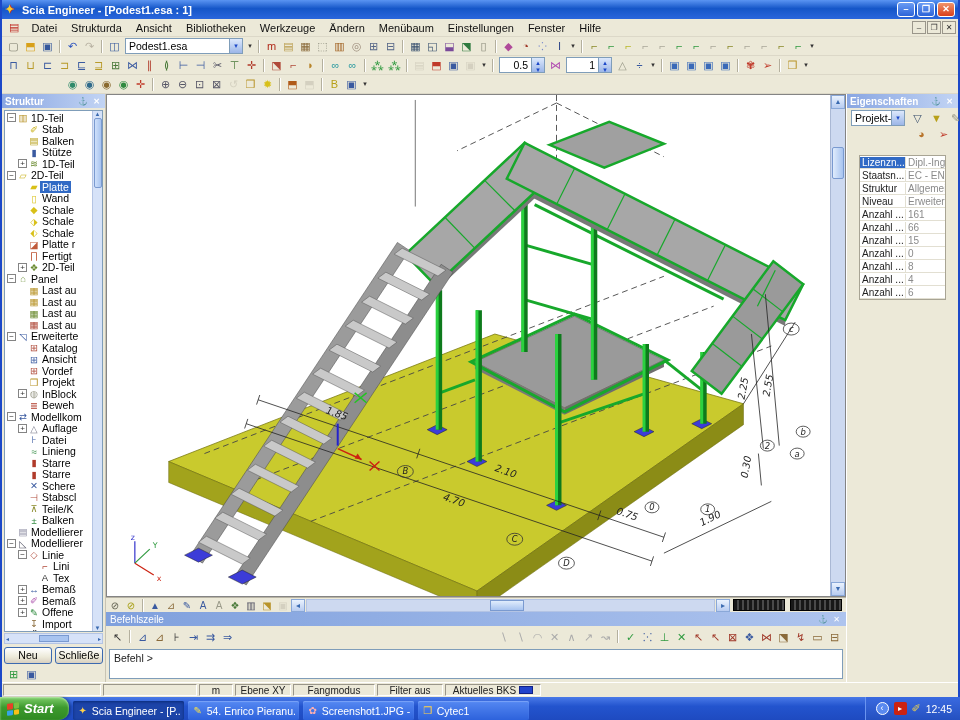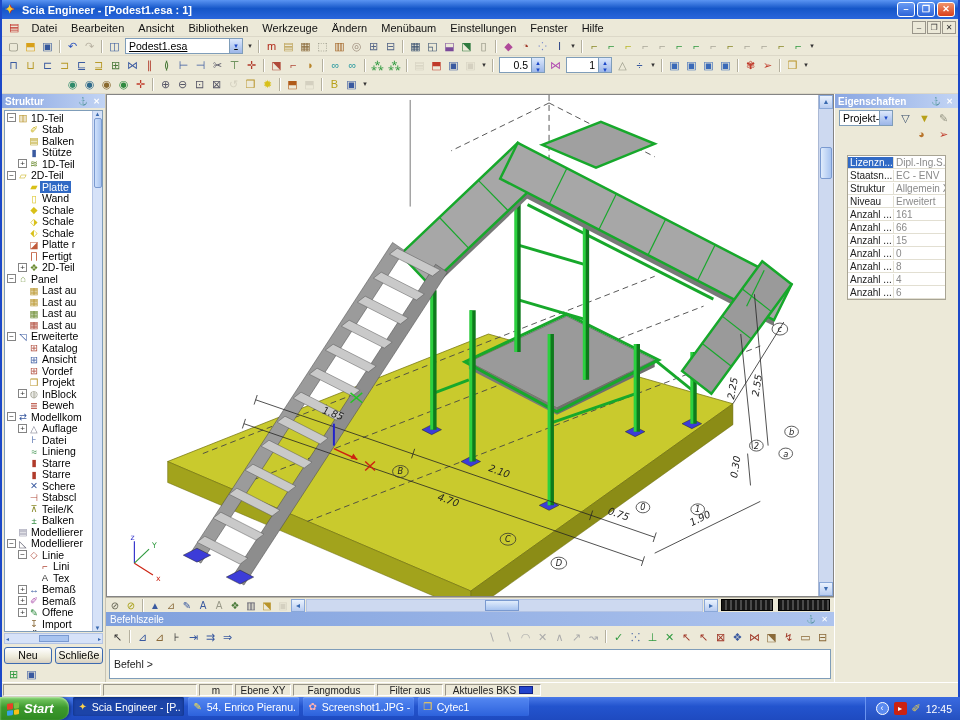--- a/index.html
+++ b/index.html
@@ -60,35 +60,35 @@
 .vpbottom .tbi{height:13px;line-height:13px;font-size:10px;width:16px}
 .harrow{width:14px;height:13px;background:linear-gradient(#eaf2fe,#b8ccf0);border:1px solid #8aa8d8;color:#3a6ab0;font-size:8px;line-height:11px;text-align:center;flex:none}
 .htrack{flex:1;height:13px;background:#cdd9f0;border:1px solid #b4c4e4;position:relative;margin:0 1px}
 .hthumb{position:absolute;left:45%;top:0;width:34px;height:11px;background:linear-gradient(#e0ecfc,#a8c4f0);border:1px solid #7a9ad0}
 .darkbars{display:flex;gap:5px;margin:0 3px;flex:none}
 .dbar{width:52px;height:12px;background:repeating-linear-gradient(90deg,#181818 0 3px,#4a4a4a 3px 5px);border:1px solid #000}
 .cmd{height:70px;display:flex;flex-direction:column;background:#ece9d8;flex:none}
 .cmdcap{height:14px;background:linear-gradient(90deg,#7fa0dd,#aec4ee);color:#fff;font-size:10px;display:flex;align-items:center;padding:0 4px;flex:none}
 .cmdtools{height:22px;display:flex;align-items:center;padding:0 3px;flex:none}
 .cmdspacer{flex:1}
-.cmdinput{flex:1;margin:1px 3px 3px;background:#fff;border:1px solid #7f9db9;font-size:10.5px;padding:8px 4px;color:#222}
-.right{width:124px;flex:none;background:#ece9d8;border-left:1px solid #fff;display:flex;flex-direction:column}
+.cmdinput{flex:1;margin:1px 3px 3px;background:#fff;border:1px solid #7f9db9;font-size:10.5px;padding:2px 4px;color:#222}
+.right{width:112px;flex:none;background:#ece9d8;border-left:1px solid #fff;display:flex;flex-direction:column}
 .eigrow{display:flex;align-items:center;padding:2px 2px 0;gap:2px}
 .eigrow2{display:flex;justify-content:flex-end;gap:5px;padding:1px 6px 1px;font-size:11px}
 .propgrid{margin:12px;background:#fff;border:1px solid #a8a494;font-size:10px}
 .prow{display:flex;height:13px;border-bottom:1px solid #e2dfd2;align-items:center}
 .pk{width:46px;flex:none;padding:0 2px;border-right:1px solid #e2dfd2;overflow:hidden;white-space:nowrap;color:#222}
 .pv{flex:1;padding:0 2px;color:#8a8a8a;overflow:hidden;white-space:nowrap}
 .prow.sel .pk{background:#316ac5;color:#fff}
 .rflex{flex:1}
 .statusbar{height:15px;display:flex;font-size:10px;background:#ece9d8;border-top:1px solid #fff;flex:none}
 .sfield{border:1px solid;border-color:#9a968a #fff #fff #9a968a;margin:1px 1px;display:flex;align-items:center;justify-content:center;padding:0 4px;white-space:nowrap;color:#222}
 .sflex{flex:1;justify-content:flex-start}
 .chip{width:14px;height:8px;background:#2244cc;border:1px solid #112288;margin-left:3px}
-.taskbar{height:23px;background:linear-gradient(#4a7ae8,#2354ce 40%,#1e4ac0);display:flex;align-items:flex-start;flex:none}
+.taskbar{height:23px;background:linear-gradient(#4a7ae8,#2354ce 40%,#1e4ac0);display:flex;align-items:flex-end;flex:none}
 .start{height:23px;padding:0 15px 0 7px;border-radius:0 10px 10px 0;background:linear-gradient(#7ece6a,#3d9a2e 45%,#2f8a22);color:#fff;font-weight:bold;font-style:italic;font-size:13px;display:flex;align-items:center;gap:5px;box-shadow:inset 0 1px 2px #b8e8a8,2px 0 3px rgba(0,0,0,.3);flex:none}
 .flag{width:12px;height:12px;display:grid;grid-template:1fr 1fr/1fr 1fr;gap:1px;transform:skewY(-8deg)}
 .flag i{border-radius:1px}
 .f1{background:#e84028}.f2{background:#7ac143}.f3{background:#35a4e8}.f4{background:#f8c018}
 .task{width:111px;height:19px;margin-left:4px;border-radius:2px;background:linear-gradient(#5588f2,#2d62dc);display:flex;align-items:center;gap:3px;padding:0 4px;color:#fff;font-size:10.5px;box-shadow:inset 0 1px 1px #7aa4f8;flex:none}
 .task.active{background:#1c44a8;box-shadow:inset 0 1px 3px #0a2a78}
 .task .ti{width:12px;font-size:10px;flex:none;text-align:center}
 .task .lbl{overflow:hidden;white-space:nowrap}
 .tray{margin-left:auto;height:23px;display:flex;align-items:center;gap:5px;padding:0 8px 0 10px;border-left:1px solid #6a94f0;background:linear-gradient(#3a6ae0,#2450c0);color:#fff;font-size:10.5px}
 .trbtn{width:13px;height:13px;border-radius:7px;background:#5a8af0;border:1px solid #fff;color:#fff;font-size:9px;line-height:11px;text-align:center}
@@ -105,21 +105,21 @@
     <span class="tbtns">
       <span class="wbtn">–</span>
       <span class="wbtn">❐</span>
       <span class="wbtn close">✕</span>
     </span>
   </div>
   <div class="menubar">
     <span class="mdiicon">▤</span>
     <span style="display:flex">
         <span class="menu-item">Datei</span>
-        <span class="menu-item">Bearbeiten</span>
+        <span class="menu-item">Strukturda</span>
         <span class="menu-item">Ansicht</span>
         <span class="menu-item">Bibliotheken</span>
         <span class="menu-item">Werkzeuge</span>
         <span class="menu-item">Ändern</span>
         <span class="menu-item">Menübaum</span>
         <span class="menu-item">Einstellungen</span>
         <span class="menu-item">Fenster</span>
         <span class="menu-item">Hilfe</span>
       </span>
     <span class="mdibtns">
@@ -130,21 +130,21 @@
   </div>
   <div class="tbrow">
       <span class="tbi" style="color: rgb(122, 122, 106);">▢</span>
       <span class="tbi" style="color: rgb(216, 160, 24);">⬒</span>
       <span class="tbi" style="color: rgb(53, 88, 156);">▣</span>
       <span class="tbsep"></span>
       <span class="tbi" style="color: rgb(42, 82, 190);">↶</span>
       <span class="tbi" style="color: rgb(184, 178, 162);">↷</span>
       <span class="tbsep"></span>
       <span class="tbi" style="color: rgb(53, 88, 156);">◫</span>
-      <span class="tbcombo" style="width: 118px; text-decoration: underline;">
+      <span class="tbcombo" style="width: 118px;">
         <i>Podest1.esa</i>
         <b>▾</b>
       </span>
       <span class="tbdd">▾</span>
       <span class="tbsep"></span>
       <span class="tbi" style="color: rgb(176, 40, 24);">m</span>
       <span class="tbi" style="color: rgb(184, 154, 74);">▤</span>
       <span class="tbi" style="color: rgb(138, 106, 58);">▦</span>
       <span class="tbi" style="color: rgb(136, 136, 120);">⬚</span>
       <span class="tbi" style="color: rgb(160, 96, 32);">▥</span>

